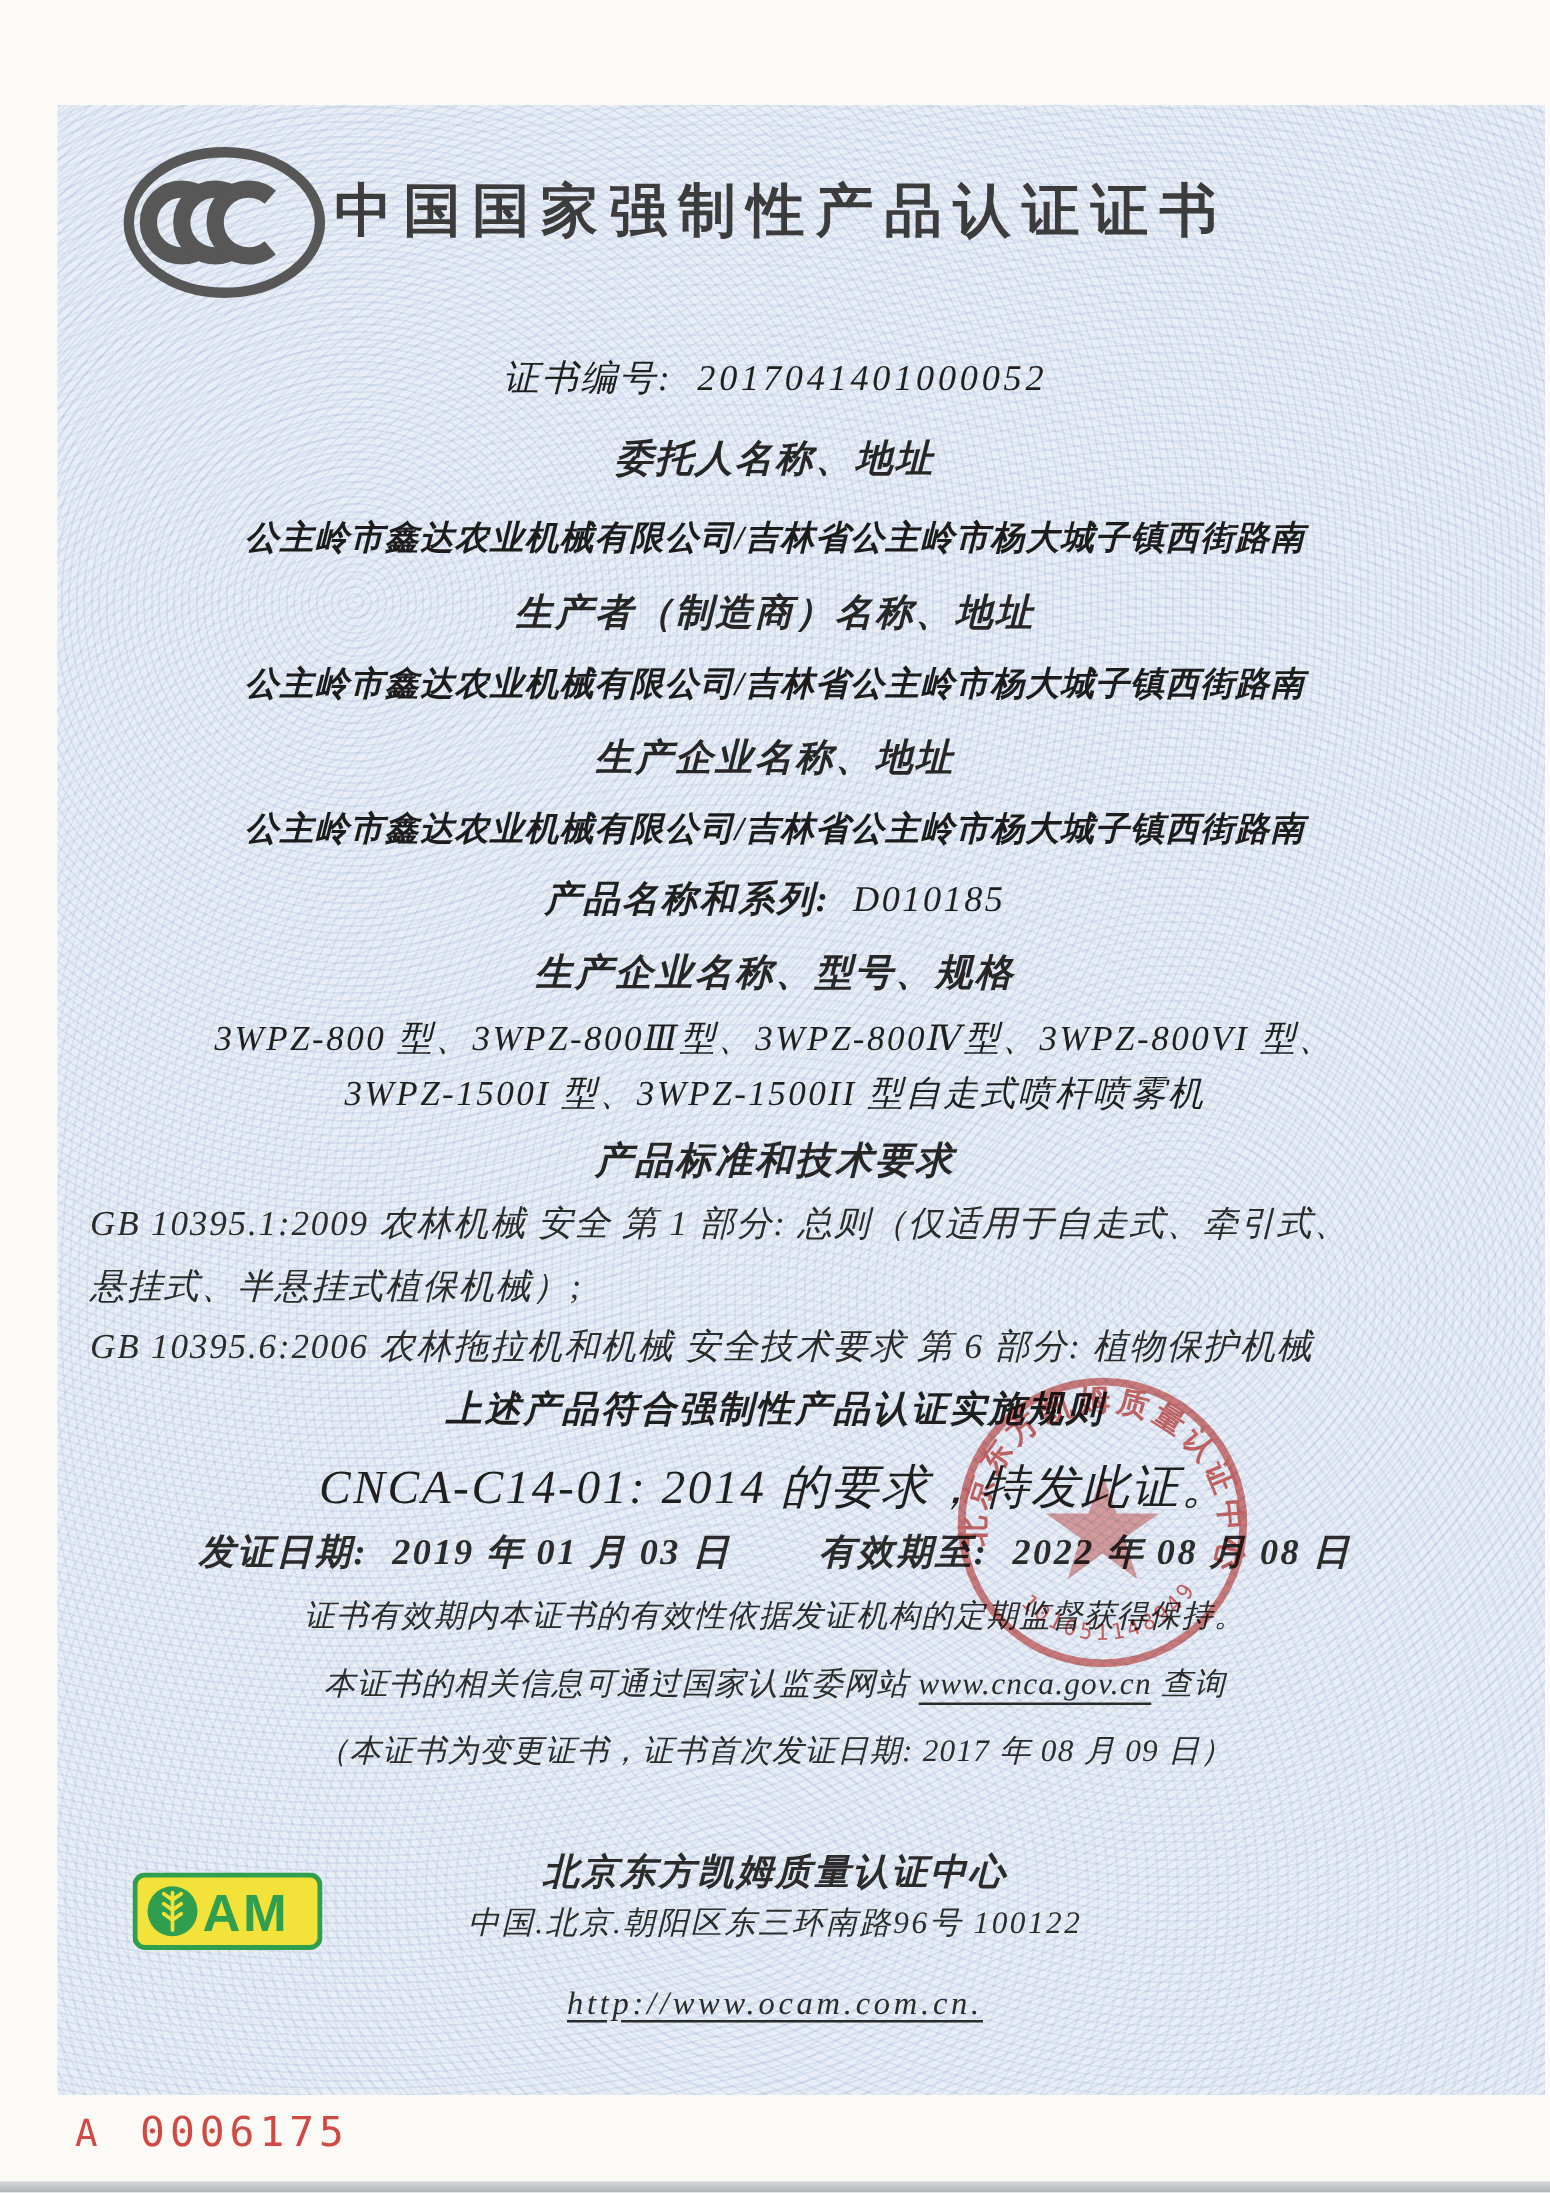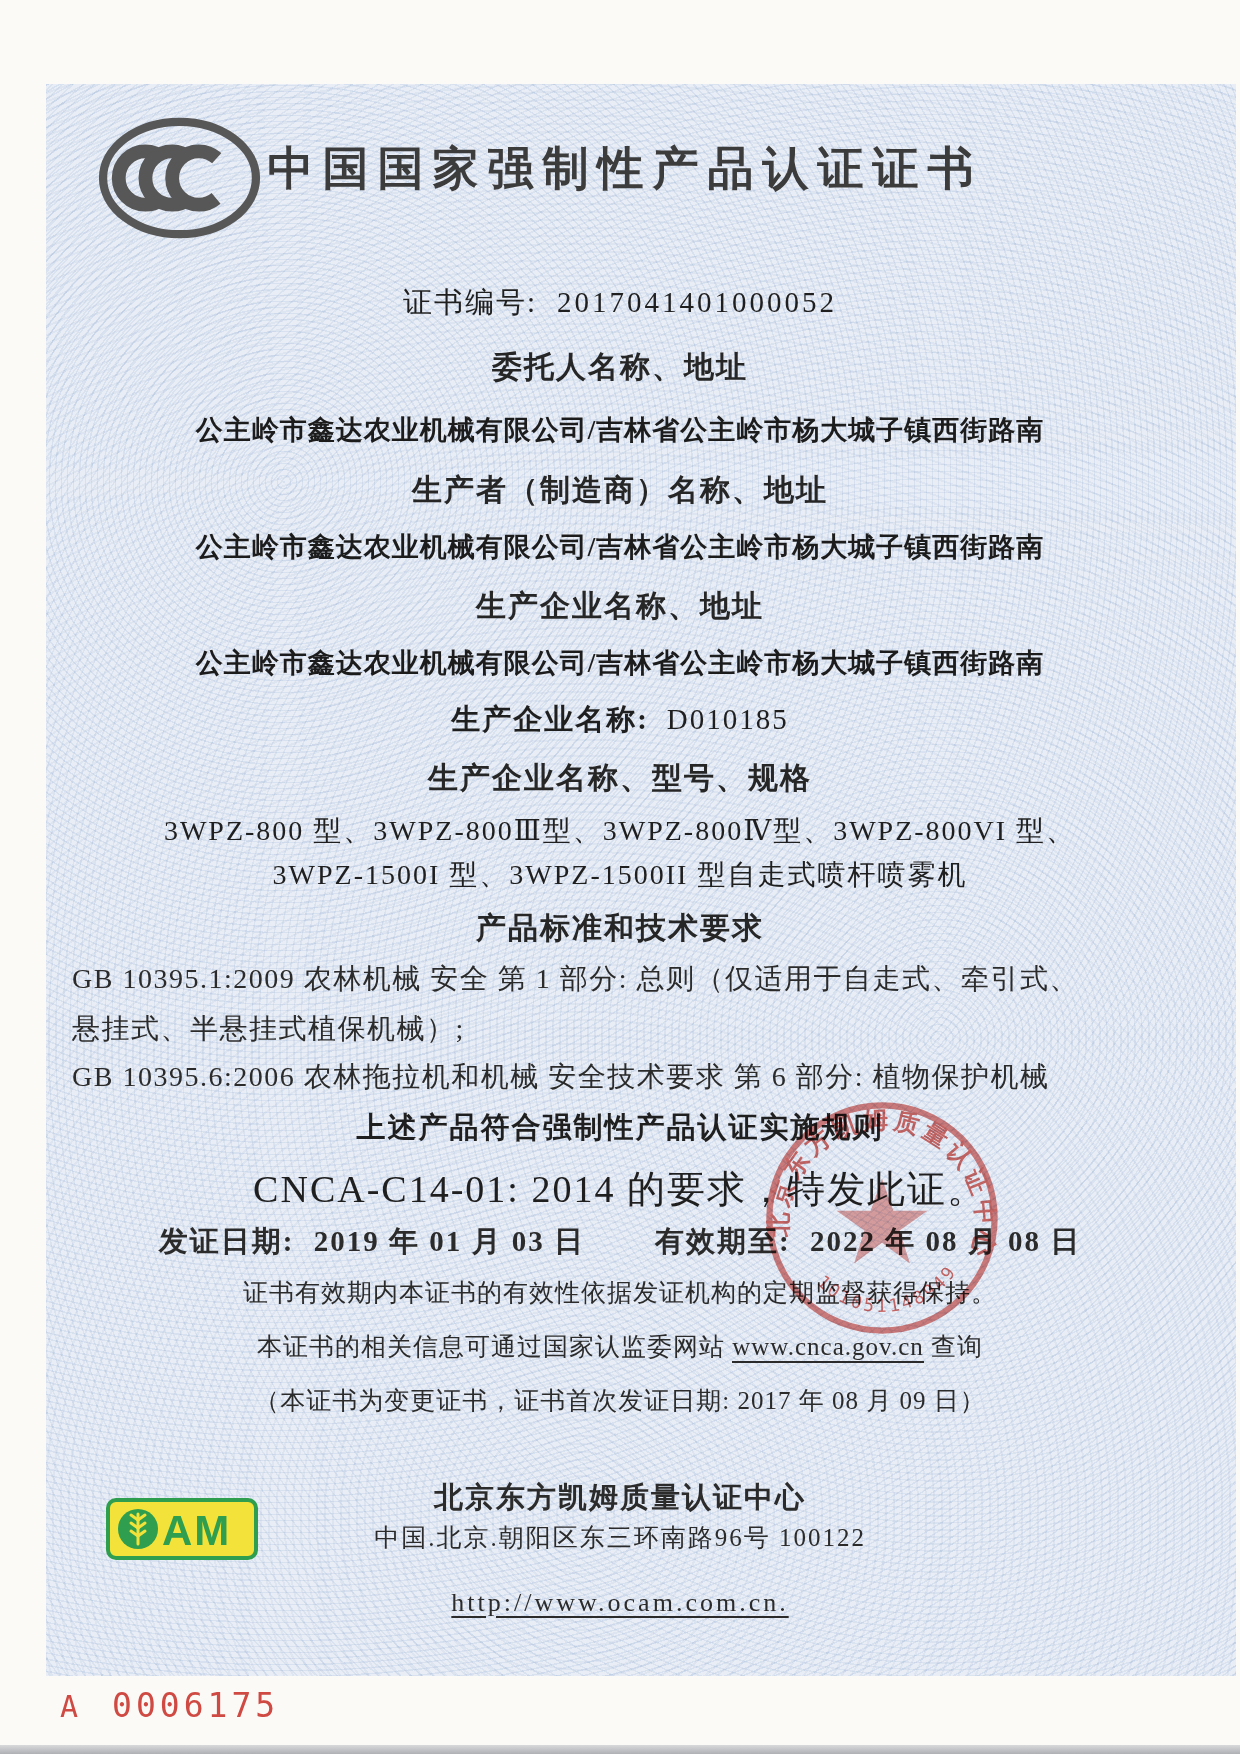--- a/index.html
+++ b/index.html
@@ -11,21 +11,21 @@
   }
   
   .cert-bg{
     position:absolute;left:46px;top:84px;right:4px;height:1592px;
     background-color:#e9eef6;
     background-image:
       repeating-radial-gradient(circle at 20% 25%, rgba(110,145,195,.14) 0 1.5px, rgba(255,255,255,0) 1.5px 6px),
       repeating-radial-gradient(circle at 75% 60%, rgba(110,145,195,.12) 0 1.5px, rgba(255,255,255,0) 1.5px 7px),
       repeating-radial-gradient(circle at 45% 90%, rgba(120,150,200,.10) 0 2px, rgba(255,255,255,0) 2px 8px);
   }
-  .line{position:absolute;left:0;right:0;text-align:center;letter-spacing:2px;white-space:nowrap;}
+  .line{position:absolute;left:0;right:0;text-align:center;letter-spacing:2px;white-space:nowrap;font-style:italic;}
   .label{font-size:30px;font-weight:600;color:#262626;}
   .value{font-size:28px;color:#1f1f1f;}
   .company{font-size:27px;font-weight:700;color:#1c1c1c;letter-spacing:1px;}
   .std{left:72px;right:auto;text-align:right;font-size:28px;letter-spacing:1.5px;}
   .notes{font-size:25px;letter-spacing:1px;}
   .title{
     position:absolute;left:265px;top:138px;width:720px;text-align:center;
     font-size:46px;font-weight:700;letter-spacing:9px;color:#3c3c3c;white-space:nowrap;
   }
   .ccc{position:absolute;left:92px;top:112px;}
@@ -65,21 +65,21 @@
 <div class="line label" style="top:347px">委托人名称、地址</div>
 <div class="line company" style="top:412px">公主岭市鑫达农业机械有限公司/吉林省公主岭市杨大城子镇西街路南</div>
 
 <div class="line label" style="top:470px">生产者（制造商）名称、地址</div>
 <div class="line company" style="top:529px">公主岭市鑫达农业机械有限公司/吉林省公主岭市杨大城子镇西街路南</div>
 
 <div class="line label" style="top:586px">生产企业名称、地址</div>
 <div class="line company" style="top:645px">公主岭市鑫达农业机械有限公司/吉林省公主岭市杨大城子镇西街路南</div>
 
 <div class="line" style="top:700px">
-  <span class="value" style="font-size:29px;font-weight:600">生产企业名称:</span>
+  <span class="value" style="font-size:29px;font-weight:600">产品名称和系列:</span>
   <span class="value" style="font-size:29px;margin-left:12px">D010185</span>
 </div>
 
 <div class="line label" style="top:758px">生产企业名称、型号、规格</div>
 <div class="line value" style="top:812px">3WPZ-800 型、3WPZ-800Ⅲ型、3WPZ-800Ⅳ型、3WPZ-800VI 型、</div>
 <div class="line value" style="top:856px">3WPZ-1500I 型、3WPZ-1500II 型自走式喷杆喷雾机</div>
 
 <div class="line label" style="top:908px">产品标准和技术要求</div>
 <div class="line std" style="top:960px">GB 10395.1:2009 农林机械 安全 第 1 部分: 总则（仅适用于自走式、牵引式、</div>
 <div class="line std" style="top:1010px">悬挂式、半悬挂式植保机械）;</div>

